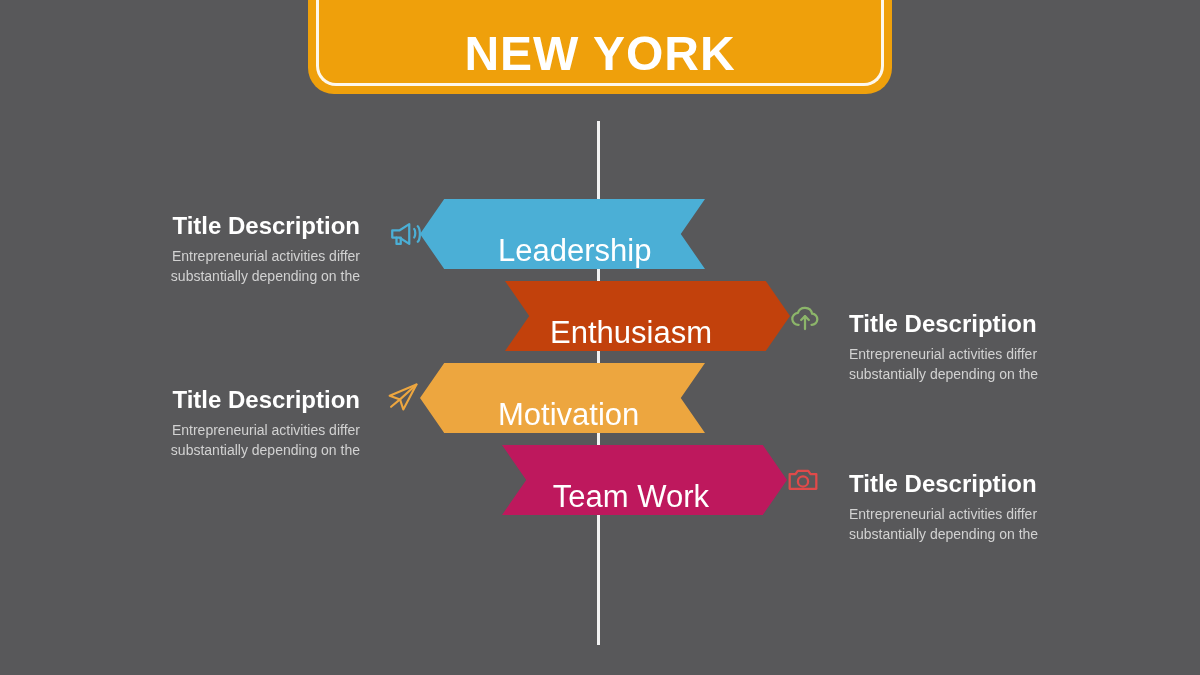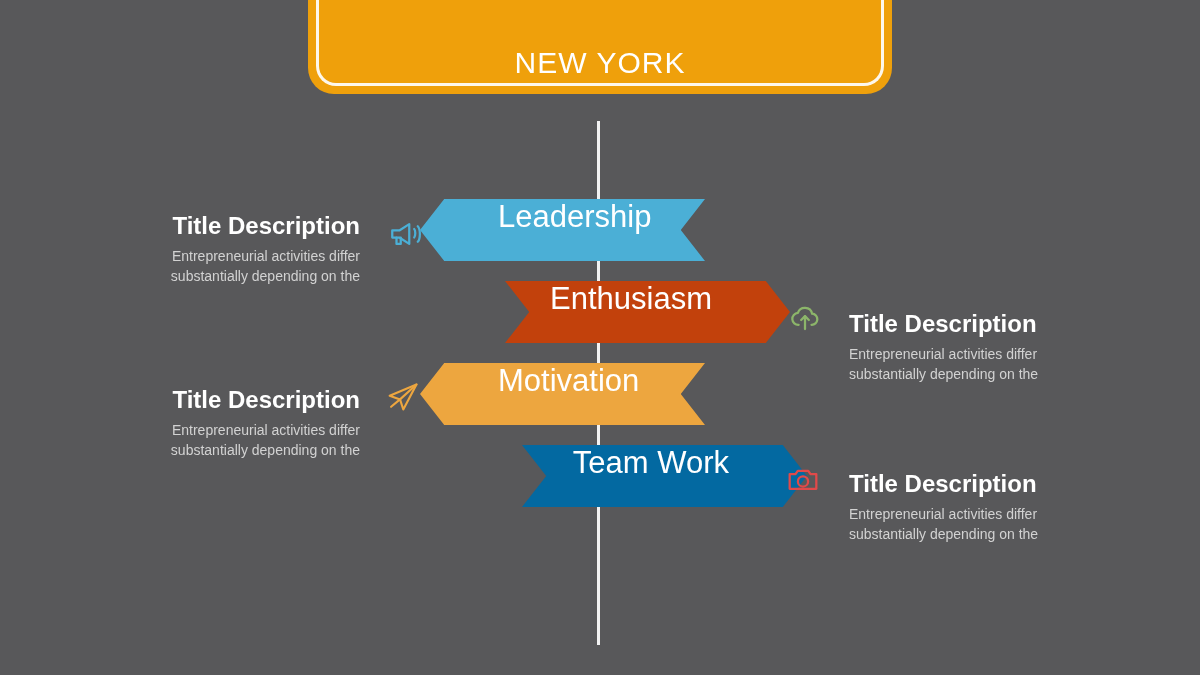--- a/index.html
+++ b/index.html
@@ -40,42 +40,42 @@
     border-bottom-right-radius: 20px;
     box-sizing: border-box;
   }
   #title-text {
     position: absolute;
     left: 0;
     right: 0;
     bottom: 16px;
     text-align: center;
     color: #ffffff;
-    font-size: 30px;
-    font-weight: normal;
+    font-size: 48px;
+    font-weight: bold;
     letter-spacing: 1px;
     line-height: 1;
   }
 
   
   #spine {
     position: absolute;
     left: 597px;
     top: 121px;
     width: 3px;
     height: 524px;
     background: #f2f2f2;
   }
 
   
   .ribbon {
     position: absolute;
-    height: 62px;
+    height: 70px;
     display: flex;
-    align-items: flex-start;
+    align-items: flex-end;
     color: #ffffff;
     font-size: 31px;
     font-weight: 400;
     box-sizing: border-box;
   }
   .ribbon.point-left {
     
     clip-path: polygon(0% 50%, 8.5% 0%, 100% 0%, 91.5% 50%, 100% 100%, 8.5% 100%);
     padding-left: 78px;
     justify-content: flex-start;
@@ -86,21 +86,21 @@
     padding-right: 78px;
     justify-content: flex-end;
   }
   .ribbon.point-right {
     clip-path: polygon(0% 0%, 8.5% 50%, 0% 100%, 91.5% 100%, 100% 50%, 91.5% 0%);
   }
 
   #ribbon-0 { left: 420px; top: 199px; width: 285px; background: #4bafd6; }
   #ribbon-1 { left: 505px; top: 281px; width: 285px; background: #c2410c; }
   #ribbon-2 { left: 420px; top: 363px; width: 285px; background: #eda63f; }
-  #ribbon-3 { left: 522px; top: 445px; width: 285px; background: #0369a1; }
+  #ribbon-3 { left: 502px; top: 445px; width: 285px; background: #be185d; }
 
   
   .ribbon-icon {
     position: absolute;
     width: 34px;
     height: 34px;
   }
   #icon-0 { left: 388px; top: 217px; }
   #icon-1 { left: 788px; top: 300px; }
   #icon-2 { left: 386px; top: 380px; }

